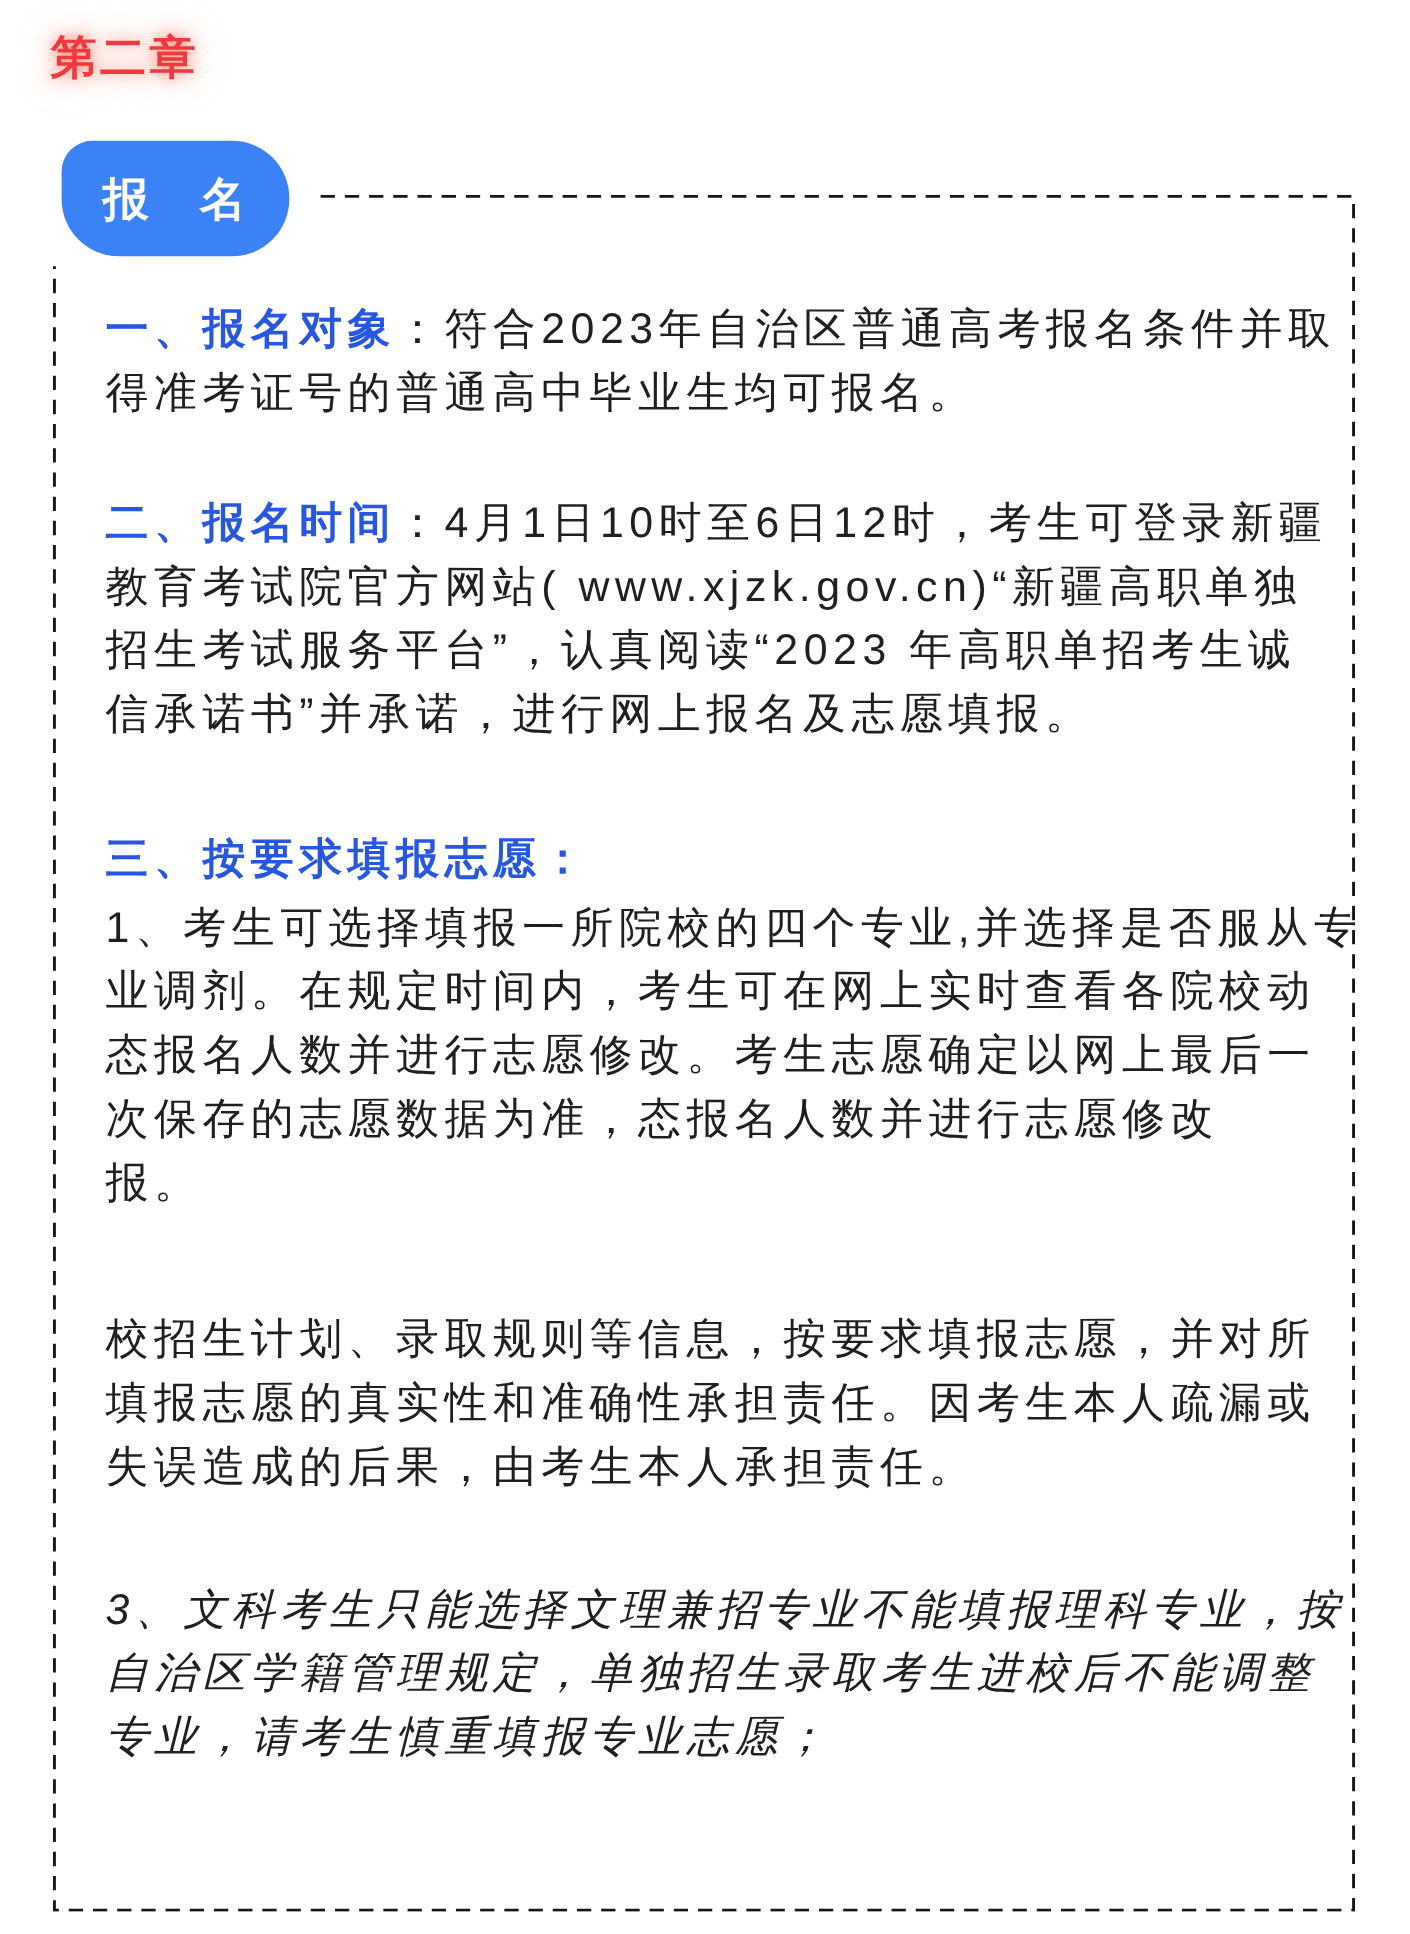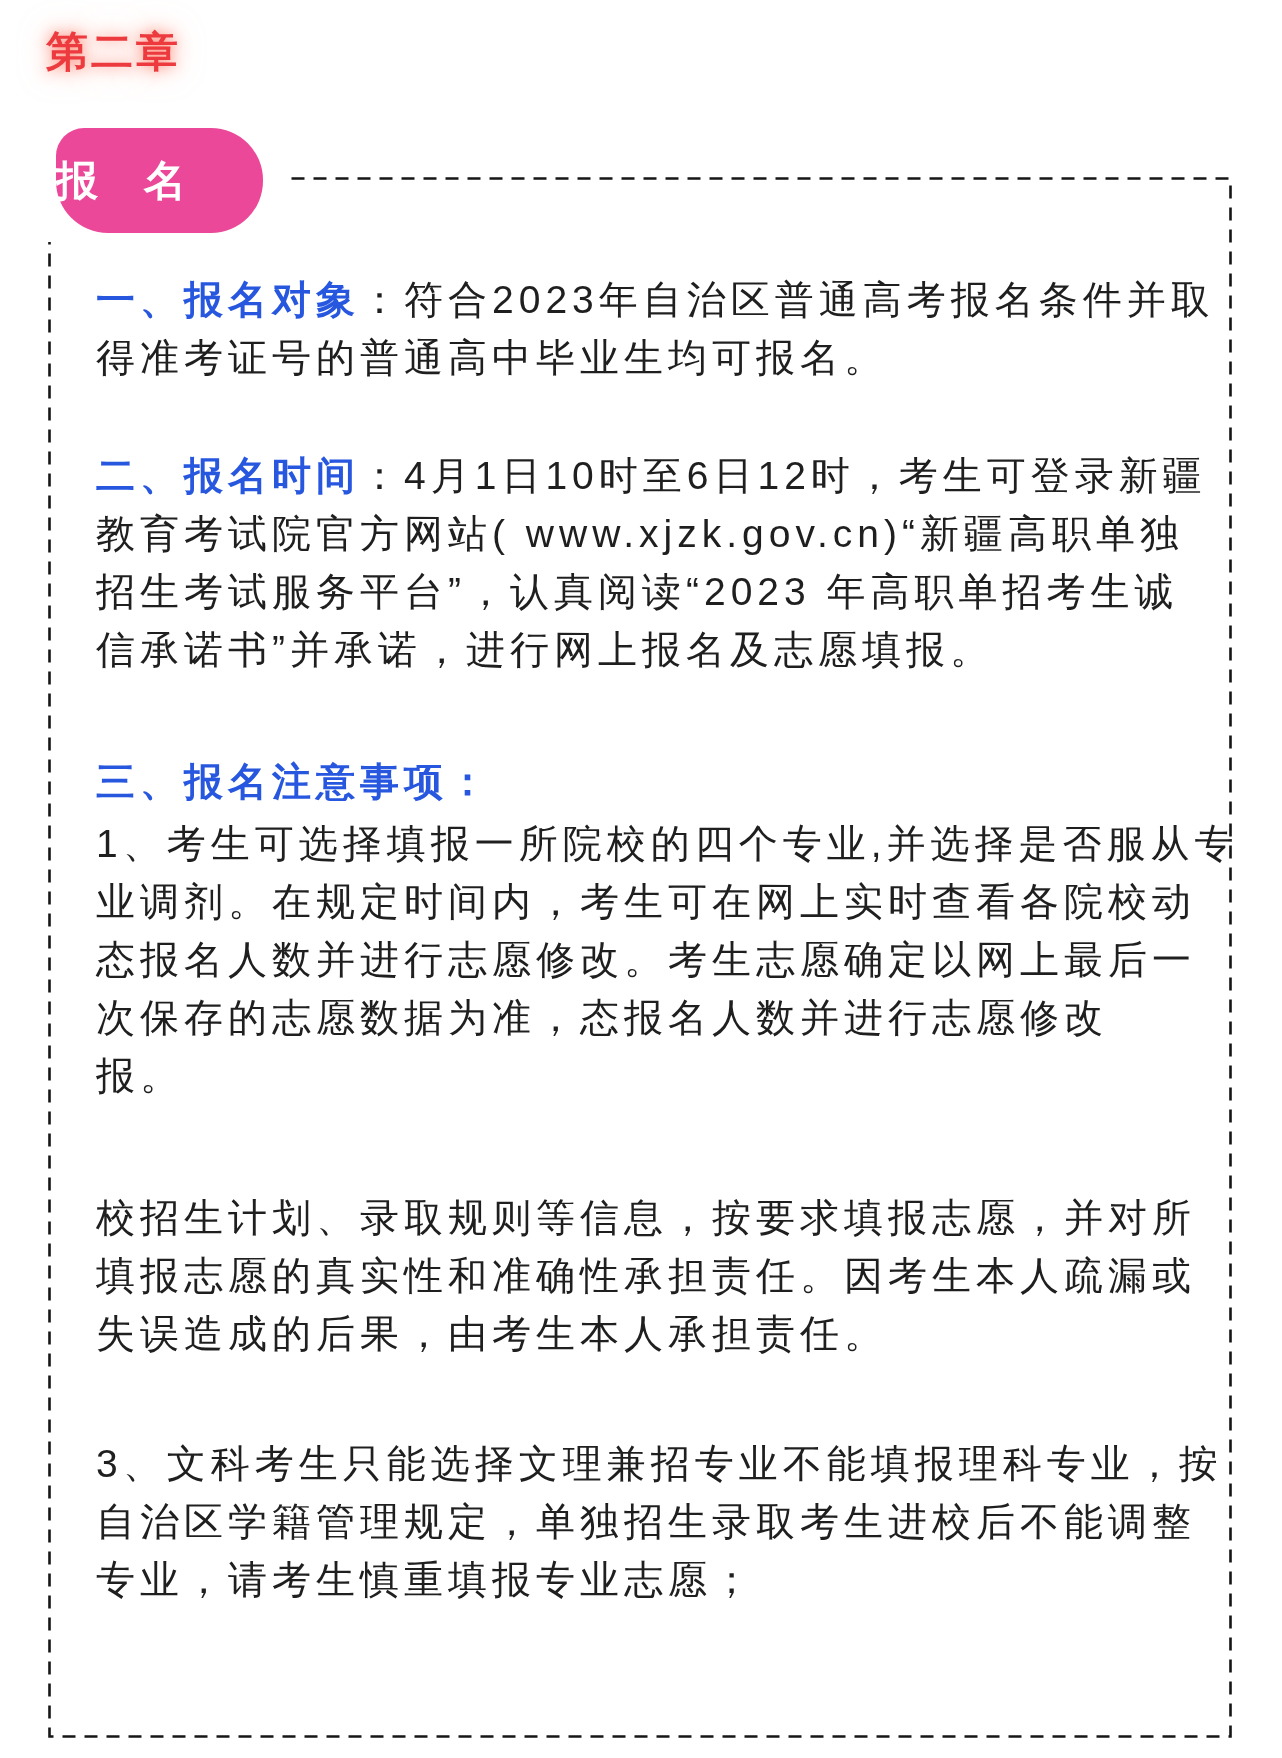--- a/index.html
+++ b/index.html
@@ -21,38 +21,38 @@
   .dash-box { position: absolute; left: 48px; top: 177px; }
   
   .badge-mask {
     position: absolute; left: 40px; top: 122px;
     width: 244px; height: 120px; background: #ffffff;
   }
   
   .badge {
     position: absolute; left: 56px; top: 128px;
     width: 207px; height: 105px;
-    background: #ec4899;
+    background: #3b82f6;
     border-radius: 28px 52px 52px 52px;
-    display: flex; align-items: center; 
+    display: flex; align-items: center; justify-content: center;
     color: #ffffff; font-size: 42px; font-weight: bold; letter-spacing: 2px;
   }
   
   .content {
     position: absolute; left: 96px; top: 271px; width: 1140px;
     color: #1f1f1f; font-size: 39px; line-height: 58px; letter-spacing: 5px;
   }
   .para { margin: 0; }
   .line { display: block; white-space: nowrap; }
   .h { color: #2757de; font-weight: bold; }
   .m-s2 { margin-top: 60px; }
   .m-s3 { margin-top: 74px; }
   .m-p1 { margin-top: 4px; }
   .m-p2 { margin-top: 84px; }
-  .m-p3 { margin-top: 72px; }
+  .m-p3 { margin-top: 72px; font-style: italic; }
 </style>
 </head>
 <body>
 
 <div>
 
   <h1 class="chapter">第二章</h1>
 
   <svg class="dash-box" width="1184" height="1561" viewBox="0 0 1184 1561">
     <rect x="1.5" y="1.5" width="1181" height="1558" fill="none" stroke="#161616" stroke-width="2.6" stroke-dasharray="13 9"></rect>
@@ -72,21 +72,21 @@
     </p>
 
     <p class="para m-s2">
       <span class="line"><span class="h">二、报名时间</span><span>：4月1日10时至6日12时，考生可登录新疆</span></span>
       <span class="line">教育考试院官方网站( www.xjzk.gov.cn)“新疆高职单独</span>
       <span class="line">招生考试服务平台”，认真阅读“2023 年高职单招考生诚</span>
       <span class="line">信承诺书”并承诺，进行网上报名及志愿填报。</span>
     </p>
 
     <p class="para m-s3">
-      <span class="line h">三、报名注意事项：</span>
+      <span class="line h">三、按要求填报志愿：</span>
     </p>
 
     <p class="para m-p1">
       <span class="line">1、考生可选择填报一所院校的四个专业,并选择是否服从专</span>
       <span class="line">业调剂。在规定时间内，考生可在网上实时查看各院校动</span>
       <span class="line">态报名人数并进行志愿修改。考生志愿确定以网上最后一</span>
       <span class="line">次保存的志愿数据为准，态报名人数并进行志愿修改</span>
       <span class="line">报。</span>
     </p>
 

